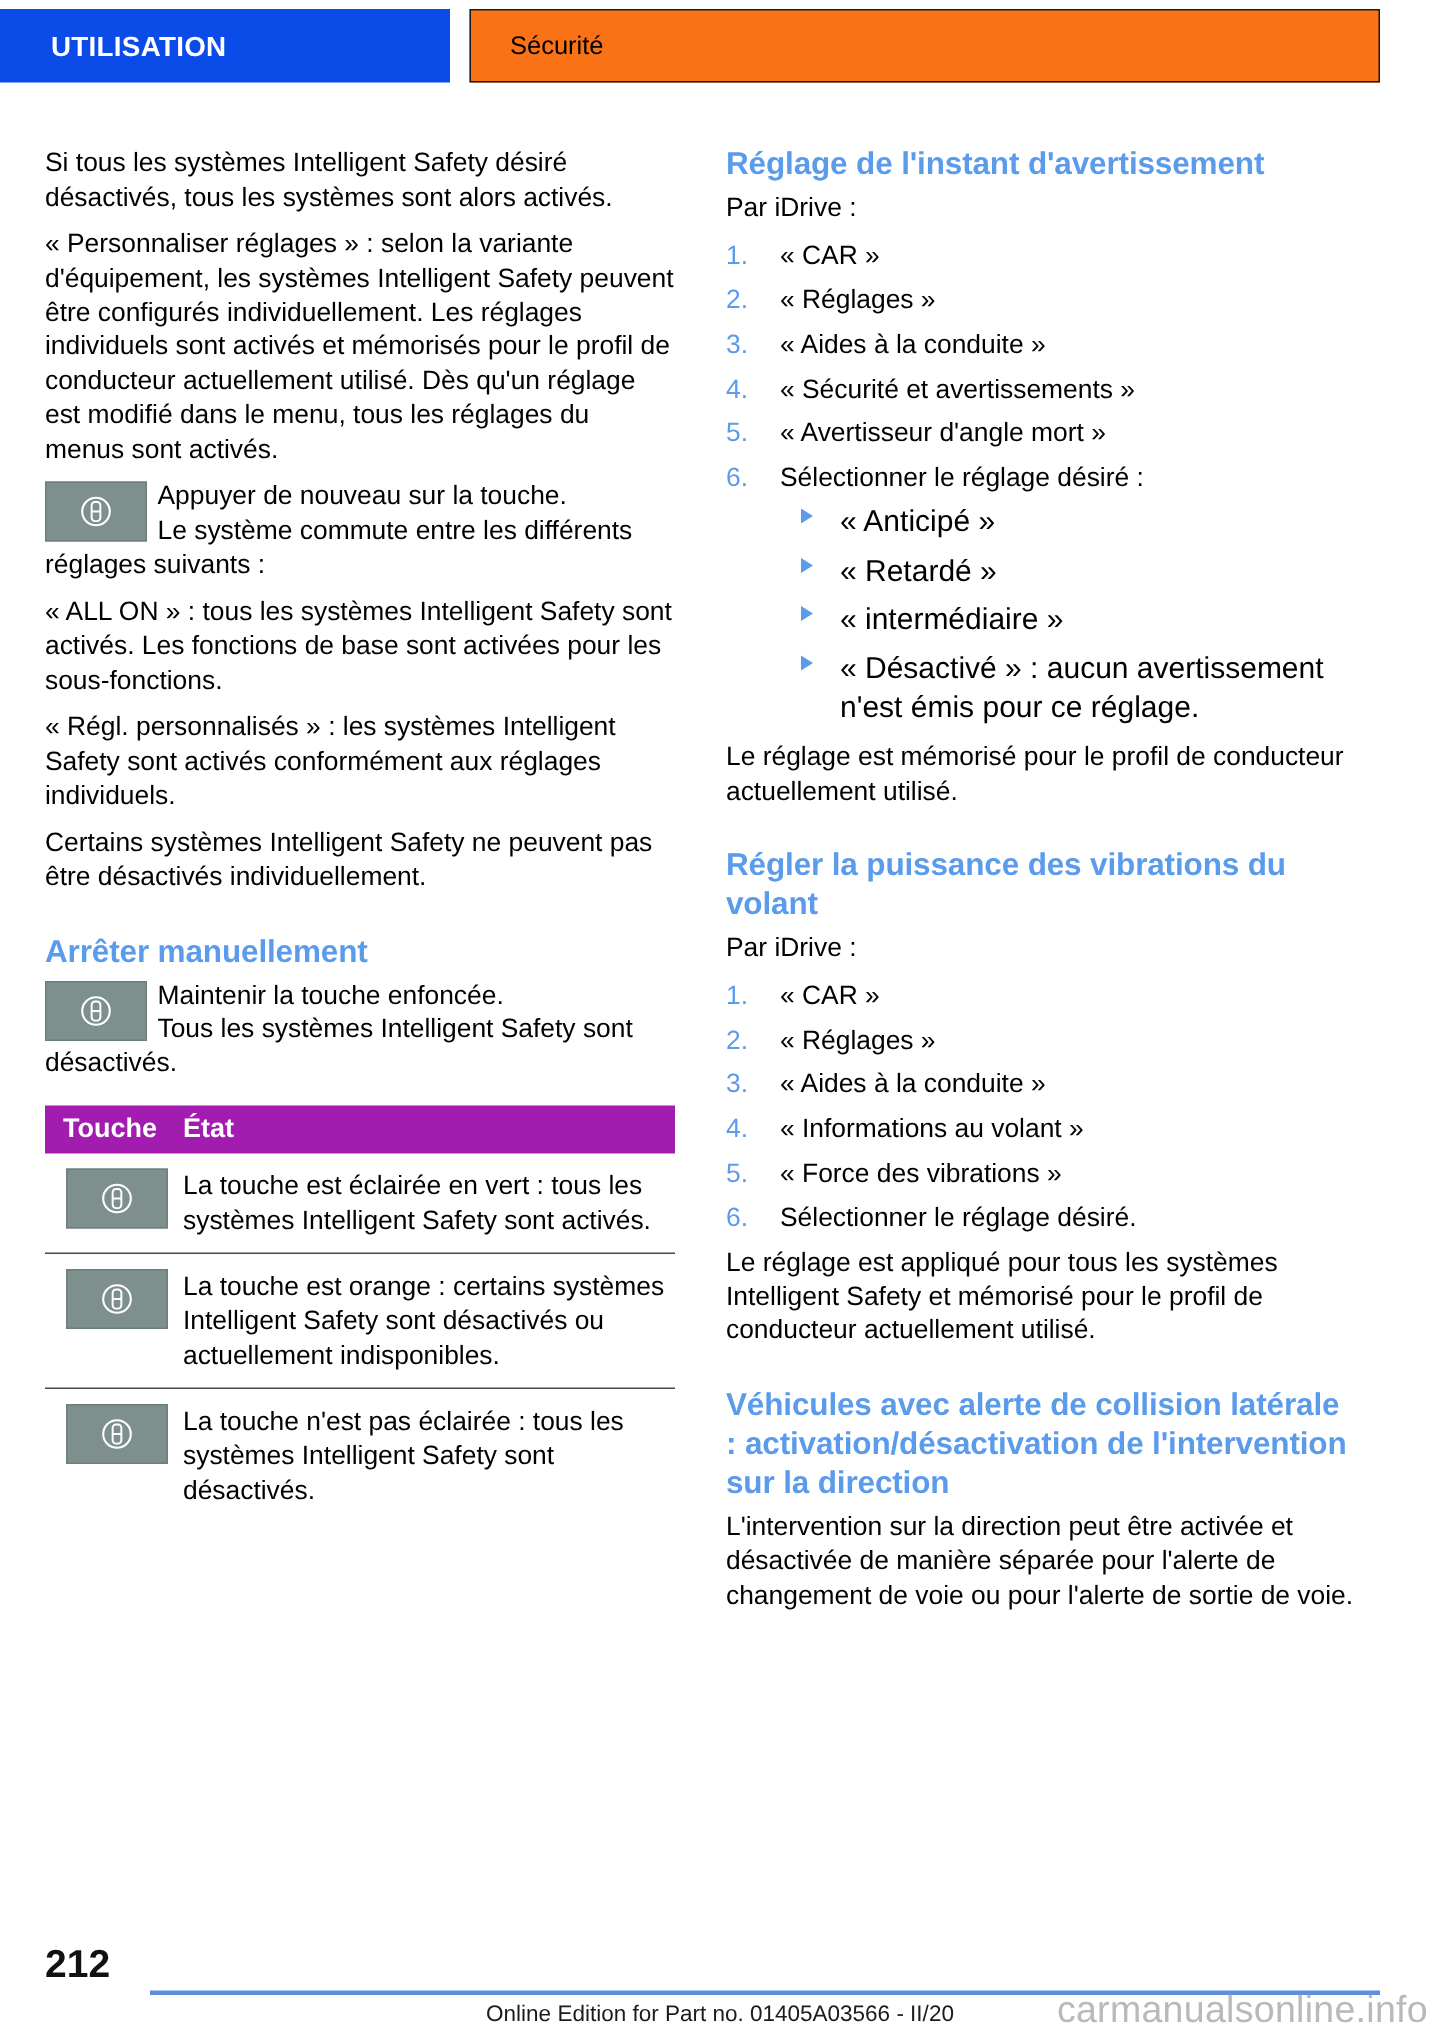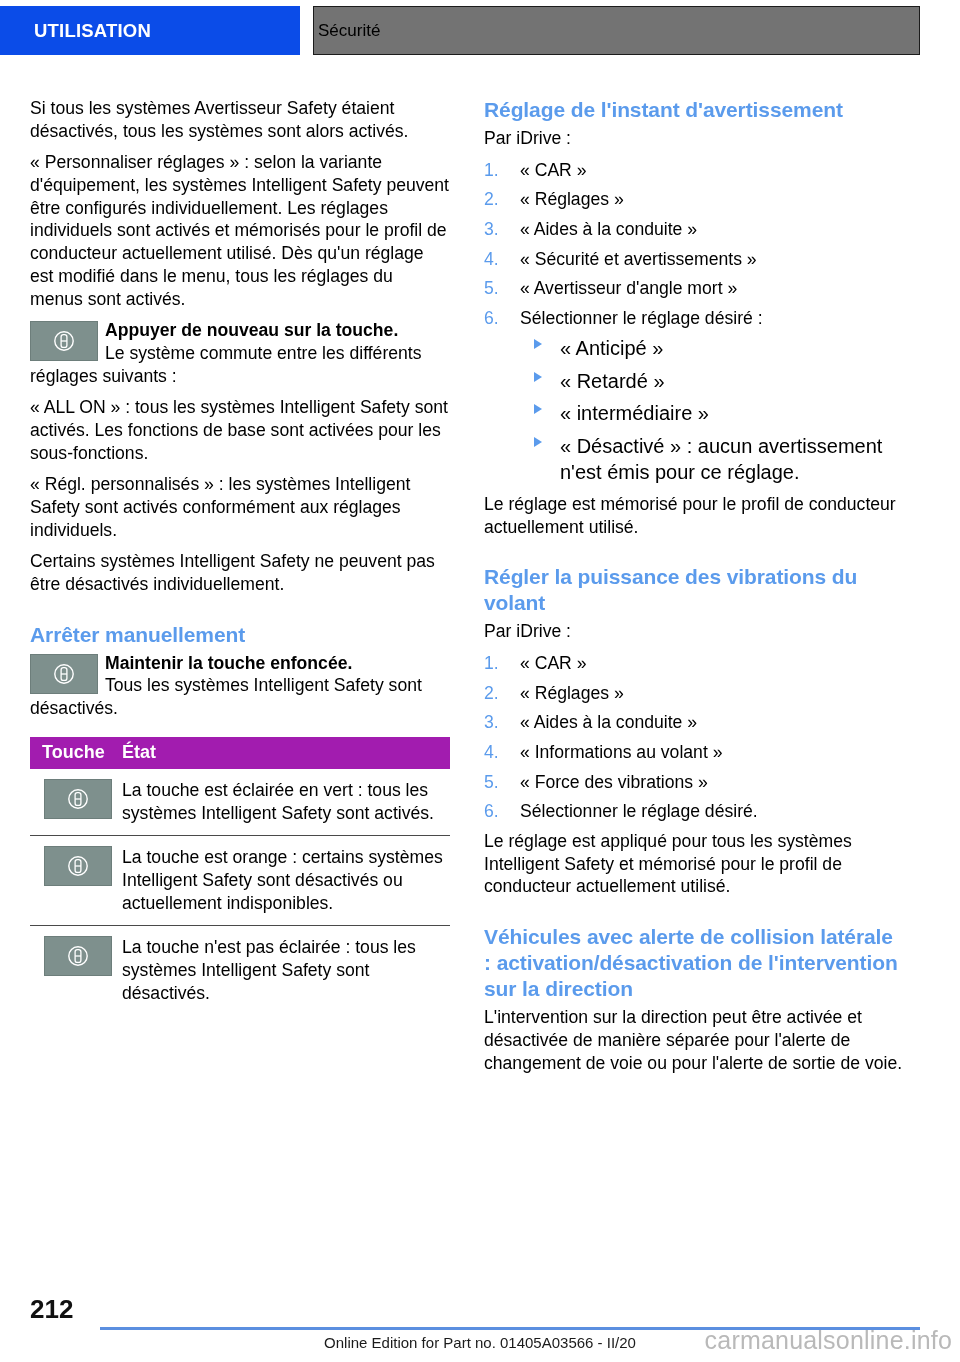--- a/index.html
+++ b/index.html
@@ -20,24 +20,24 @@
   .hdr-chapter{
     position:absolute;left:0;top:0;width:300px;height:49px;
     background:#0b4ce8;
     color:#ffffff;
     font-size:18.5px;font-weight:bold;letter-spacing:.2px;
     display:flex;align-items:center;padding-left:34px;box-sizing:border-box;
   }
   .hdr-section{
     position:absolute;left:313px;top:0;width:607px;height:49px;
     border:1.4px solid #1b1b1b;
-    background:#737373;
+    background:#f97316;
     color:#000000;
     font-size:17px;
-    display:flex;align-items:center;padding-left:4px;box-sizing:border-box;
+    display:flex;align-items:center;padding-left:26px;box-sizing:border-box;
   }
 
   
   .col{
     position:absolute;top:97px;width:420px;
   }
   .col-left{left:30px;}
   .col-right{left:484px;}
 
   p{margin:0 0 9px 0;font-size:17.6px;line-height:1.29;}
@@ -57,21 +57,21 @@
     position:relative;
     min-height:40px;
     margin-bottom:9px;
   }
   .step .icon{
     position:absolute;left:0;top:2px;
   }
   .step .step-text{
     font-size:17.6px;line-height:1.29;
   }
-  .step .step-text .ind{display:block;text-indent:75px;font-weight:bold;}
+  .step .step-text .ind{display:block;text-indent:75px;}
   .step .step-text .ind2{display:block;text-indent:75px;}
 
   .btn-icon{
     width:68px;height:40px;
     background:#7e908d;
     border:1px solid #6d7e7b;
     display:flex;align-items:center;justify-content:center;
     box-sizing:border-box;
   }
   .btn-icon svg{display:block;}
@@ -153,21 +153,21 @@
 </head>
 <body>
 
 <div class="header">
   <div class="hdr-chapter">UTILISATION</div>
   <div class="hdr-section">Sécurité</div>
 </div>
 
 <div class="col col-left">
 
-  <p>Si tous les systèmes Avertisseur Safety étaient désactivés, tous les systèmes sont alors activés.</p>
+  <p>Si tous les systèmes Intelligent Safety désiré désactivés, tous les systèmes sont alors activés.</p>
   <p>« Personnaliser réglages » : selon la variante d'équipement, les systèmes Intelligent Safety peuvent être configurés individuellement. Les réglages individuels sont activés et mémorisés pour le profil de conducteur actuellement utilisé. Dès qu'un réglage est modifié dans le menu, tous les réglages du menus sont activés.</p>
 
   <div class="step">
     <span class="icon">
       <span class="btn-icon">
         <svg width="24" height="24" viewBox="0 0 24 24">
           <circle cx="12" cy="12" r="9.2" fill="none" stroke="#ffffff" stroke-width="1.4"></circle>
           <rect x="9.1" y="5.6" width="5.8" height="12.8" rx="2.2" fill="none" stroke="#ffffff" stroke-width="1.3"></rect>
           <line x1="9.1" y1="12" x2="14.9" y2="12" stroke="#ffffff" stroke-width="1.3"></line>
         </svg>

